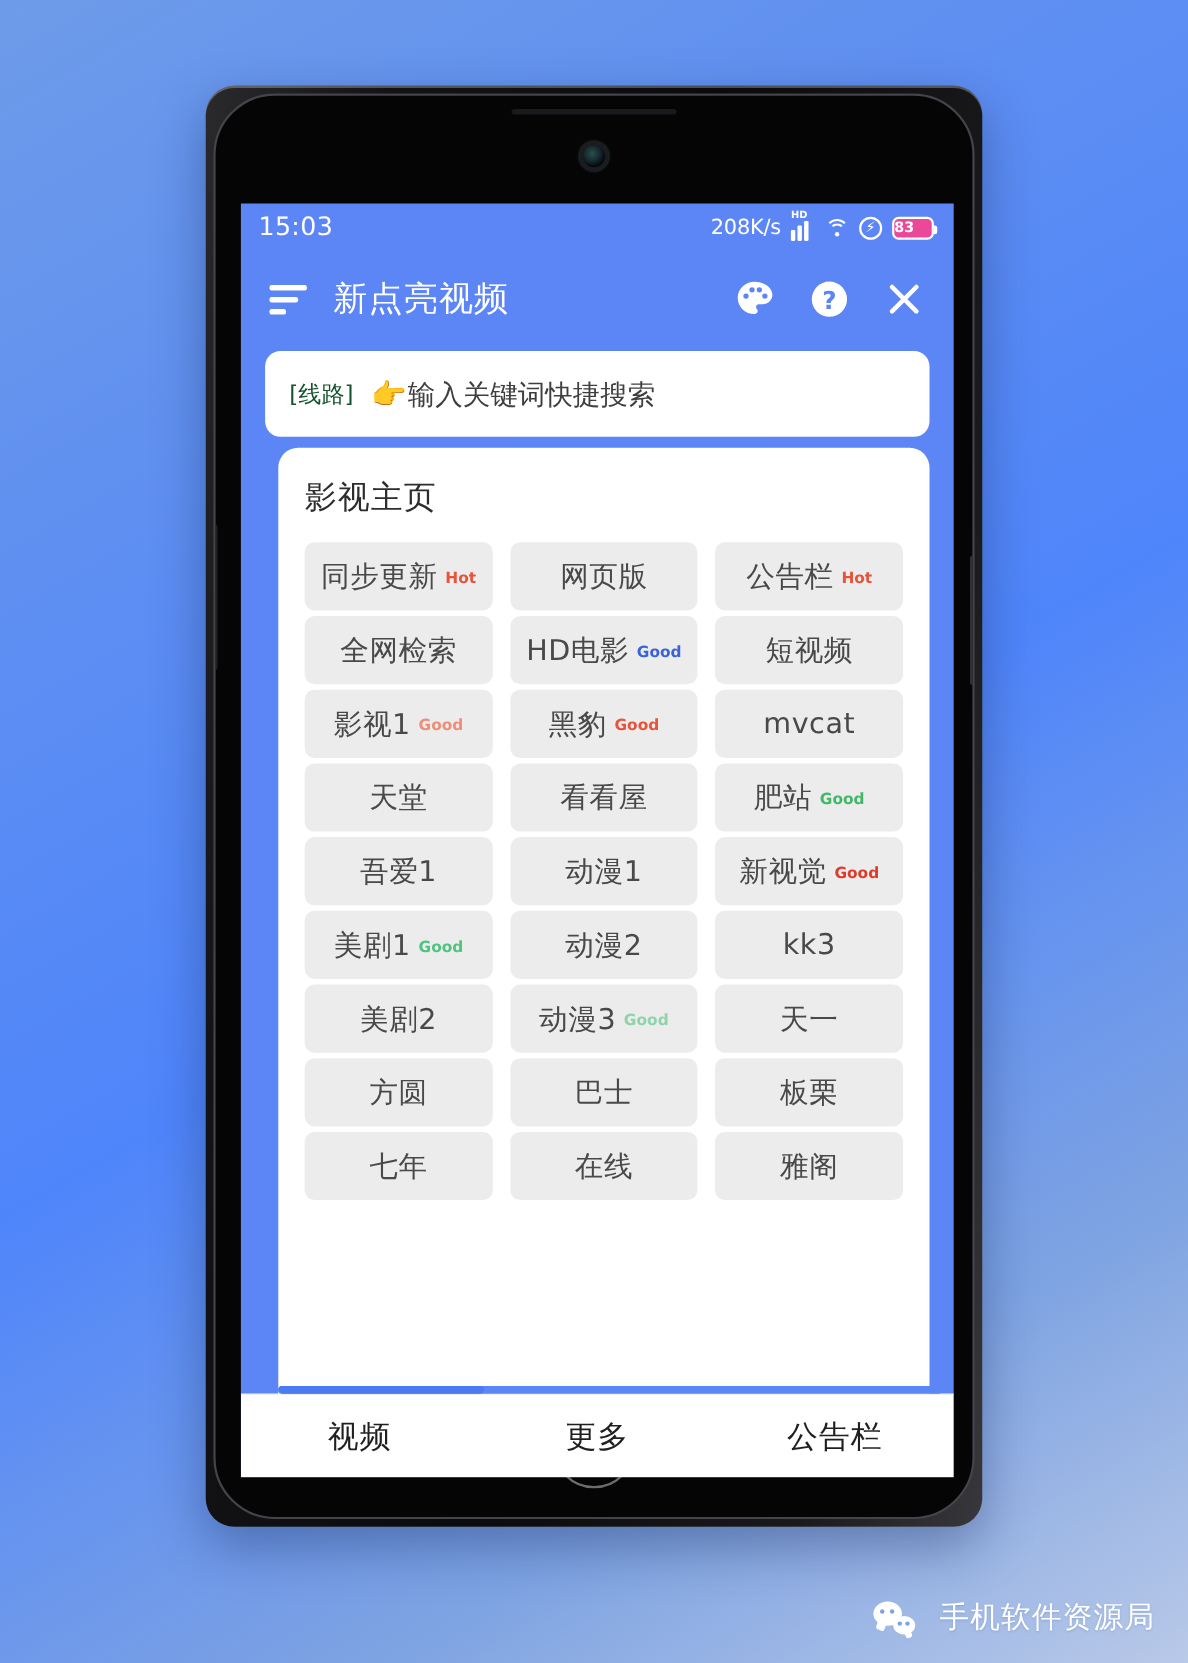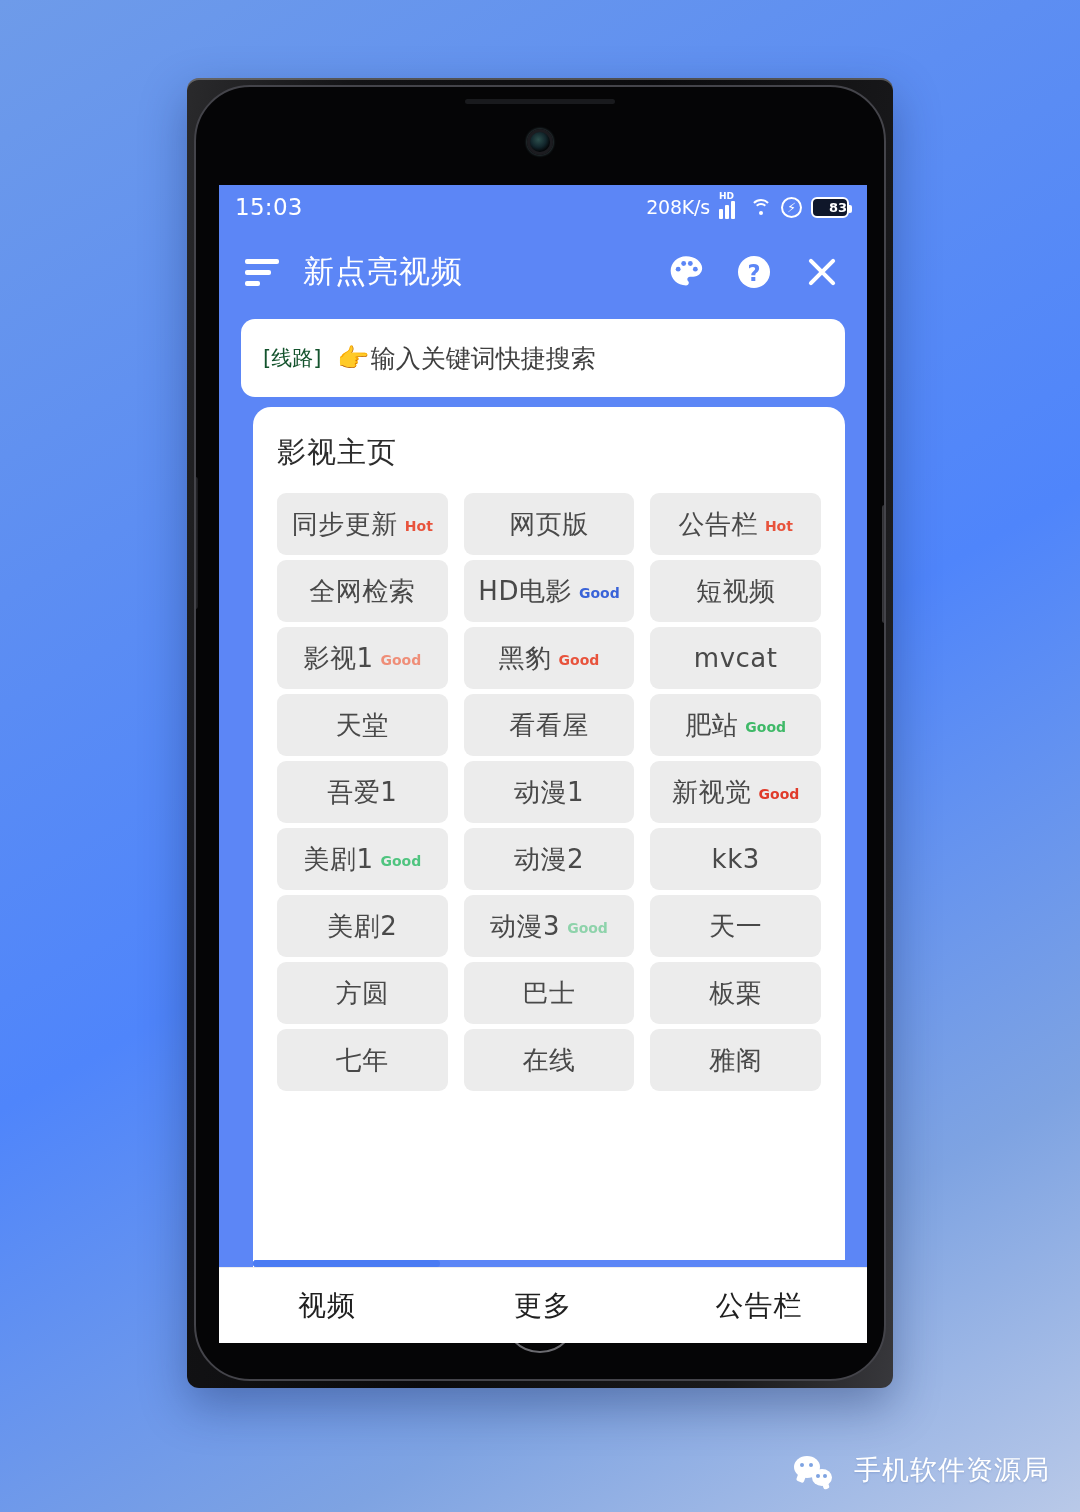--- a/index.html
+++ b/index.html
@@ -11,21 +11,21 @@
   body {
     background: linear-gradient(150deg, #6e9be9 0%, #5d8ef2 28%, #4f85fb 52%, #7ea3e2 80%, #b9c9e8 100%);
     position: relative;
   }
 
   
   .phone {
     position: absolute;
     left: 187px; top: 78px;
     width: 706px; height: 1310px;
-    border-radius: 12px;
+    border-radius: 26px;
     background: linear-gradient(100deg,#2a2a2c 0%,#131315 18%,#0b0b0d 50%,#1a1a1c 82%,#38383c 100%);
     box-shadow: 0 18px 46px rgba(20,40,90,.38), 0 2px 0 rgba(255,255,255,.28) inset;
     padding: 7px;
   }
   .phone-inner {
     width: 100%; height: 100%;
     border-radius: 56px;
     background: #050506;
     border: 2px solid #44444a;
     overflow: hidden;
@@ -93,22 +93,22 @@
   .wifi span.a { width: 22px; height: 22px; top: 0; }
   .wifi span.b { width: 14px; height: 14px; top: 4px; }
   .wifi .dot { width: 4px; height: 4px; border-radius: 50%; background: #fff; top: 12px; border: none; }
   .bolt {
     width: 21px; height: 21px; border-radius: 50%; border: 2px solid #fff;
     display: flex; align-items: center; justify-content: center;
     font-size: 13px; line-height: 1;
   }
   .battery {
     width: 38px; height: 21px; border: 2px solid #fff; border-radius: 6px;
-    position: relative; display: flex; align-items: center; justify-content: flex-end;
-    background: #0f172a;
+    position: relative; display: flex; align-items: center; justify-content: flex-start;
+    background: #ec4899;
   }
   .battery::after {
     content: ""; position: absolute; right: -5px; top: 6px;
     width: 3px; height: 8px; background: #fff; border-radius: 0 2px 2px 0;
   }
   .battery b { font-size: 13px; color: #fff; font-weight: bold; }
 
   
   .appbar {
     height: 86px; flex: 0 0 86px;

